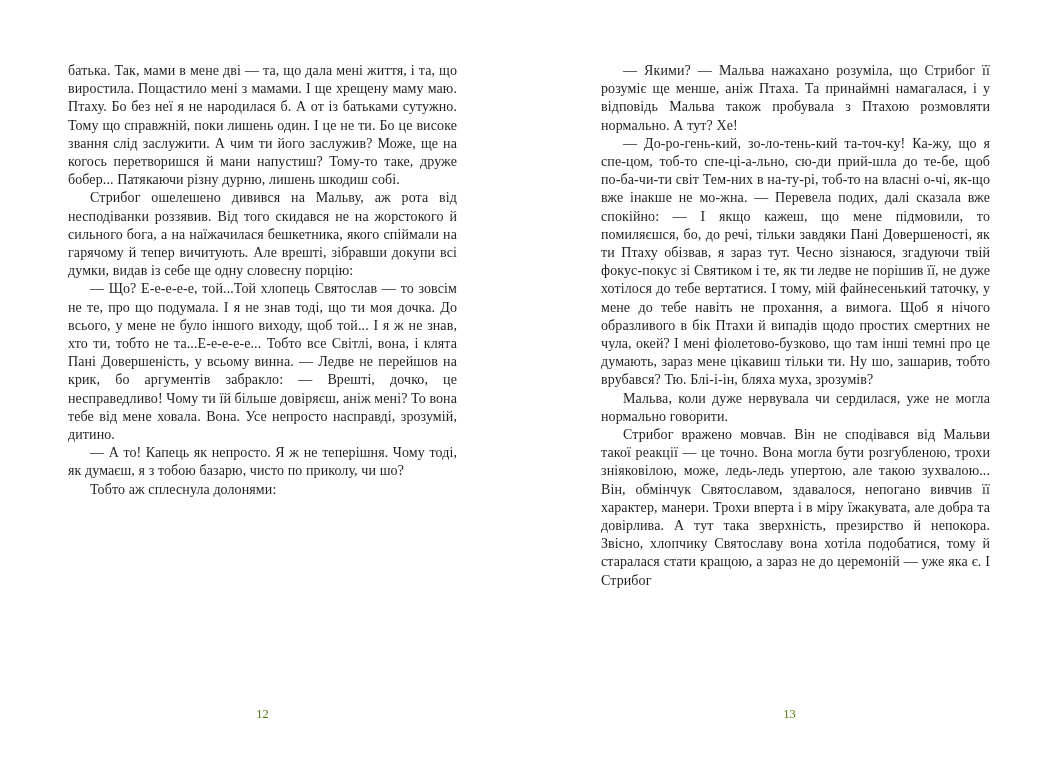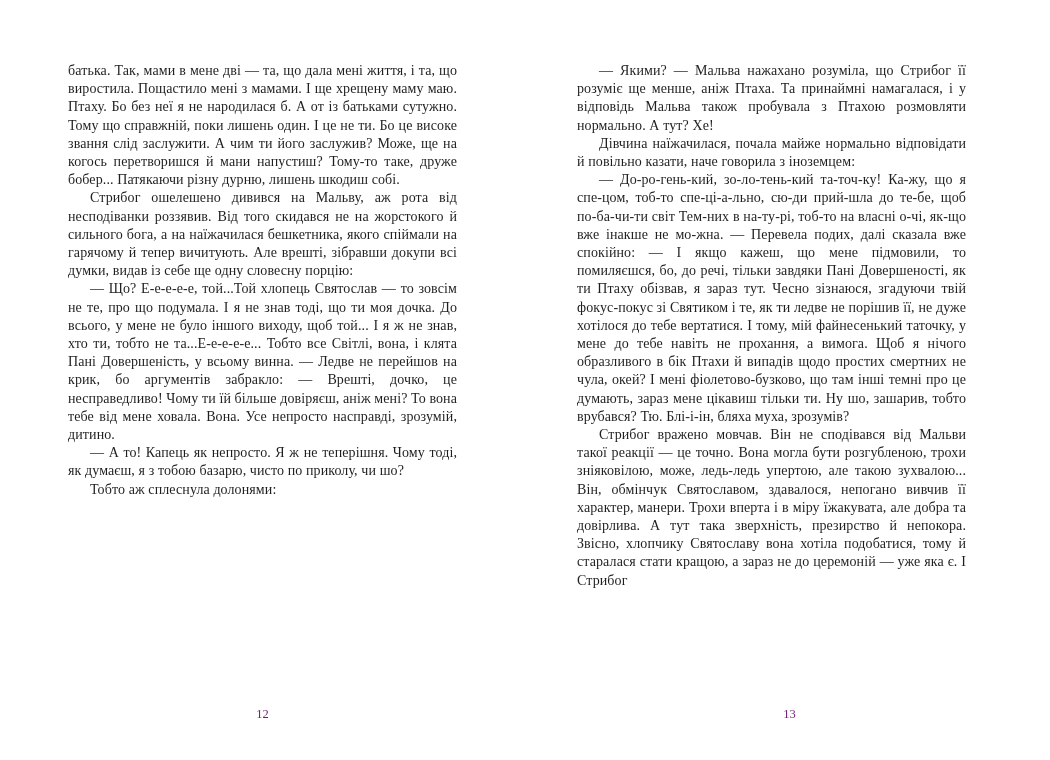--- a/index.html
+++ b/index.html
@@ -25,38 +25,38 @@
     width: 525px;
     height: 760px;
     box-sizing: border-box;
   }
   .page-inner {
     position: absolute;
     top: 62px;
     width: 389px;
   }
   .page.left .page-inner  { left: 68px; }
-  .page.right .page-inner { left: 52px; }
+  .page.right .page-inner { left: 76px; }
   .para {
     margin: 0;
     font-size: 14px;
     line-height: 18.2px;
     text-align: justify;
     letter-spacing: 0.1px;
   }
   .para.indent {
     text-indent: 22px;
   }
   .page-number {
     position: absolute;
     bottom: 38px;
     width: 389px;
     text-align: center;
     font-size: 12.5px;
-    color: #701a75;
+    color: #4d7c0f;
   }
   .page.left .page-number  { left: 68px; }
   .page.right .page-number { left: 70px; }
 </style>
 </head>
 <body>
 
 <div class="spread">
   <div class="page left">
     <div class="page-inner">
@@ -64,19 +64,19 @@
         <p class="para indent">Стрибог ошелешено дивився на Мальву, аж рота від несподіванки роззявив. Від того скидався не на жорстокого й сильного бога, а на наїжачилася бешкетника, якого спіймали на гарячому й тепер вичитують. Але врешті, зібравши докупи всі думки, видав із себе ще одну словесну порцію:</p>
         <p class="para indent">— Що? Е-е-е-е-е, той...Той хлопець Святослав — то зовсім не те, про що подумала. І я не знав тоді, що ти моя дочка. До всього, у мене не було іншого виходу, щоб той... І я ж не знав, хто ти, тобто не та...Е-е-е-е-е... Тобто все Світлі, вона, і клята Пані Довершеність, у всьому винна. — Ледве не перейшов на крик, бо аргументів забракло: — Врешті, дочко, це несправедливо! Чому ти їй більше довіряєш, аніж мені? То вона тебе від мене ховала. Вона. Усе непросто насправді, зрозумій, дитино.</p>
         <p class="para indent">— А то! Капець як непросто. Я ж не теперішня. Чому тоді, як думаєш, я з тобою базарю, чисто по приколу, чи шо?</p>
         <p class="para indent">Тобто аж сплеснула долонями:</p>
       </div>
     <div class="page-number">12</div>
   </div>
   <div class="page right">
     <div class="page-inner">
         <p class="para indent">— Якими? — Мальва нажахано розуміла, що Стрибог її розуміє ще менше, аніж Птаха. Та принаймні намагалася, і у відповідь Мальва також пробувала з Птахою розмовляти нормально. А тут? Хе!</p>
-        <p class="para indent">Дівчина наїжачилася, почала майже нормально відповідати й повільно казати, наче говорила з іноземцем:</p>
         <p class="para indent">— До-ро-гень-кий, зо-ло-тень-кий та-точ-ку! Ка-жу, що я спе-цом, тоб-то спе-ці-а-льно, сю-ди прий-шла до те-бе, щоб по-ба-чи-ти світ Тем-них в на-ту-рі, тоб-то на власні о-чі, як-що вже інакше не мо-жна. — Перевела подих, далі сказала вже спокійно: — І якщо кажеш, що мене підмовили, то помиляєшся, бо, до речі, тільки завдяки Пані Довершеності, як ти Птаху обізвав, я зараз тут. Чесно зізнаюся, згадуючи твій фокус-покус зі Святиком і те, як ти ледве не порішив її, не дуже хотілося до тебе вертатися. І тому, мій файнесенький таточку, у мене до тебе навіть не прохання, а вимога. Щоб я нічого образливого в бік Птахи й випадів щодо простих смертних не чула, окей? І мені фіолетово-бузково, що там інші темні про це думають, зараз мене цікавиш тільки ти. Ну шо, зашарив, тобто врубався? Тю. Блі-і-ін, бляха муха, зрозумів?</p>
+        <p class="para indent">Мальва, коли дуже нервувала чи сердилася, уже не могла нормально говорити.</p>
         <p class="para indent">Стрибог вражено мовчав. Він не сподівався від Мальви такої реакції — це точно. Вона могла бути розгубленою, трохи зніяковілою, може, ледь-ледь упертою, але такою зухвалою... Він, обмінчук Святославом, здавалося, непогано вивчив її характер, манери. Трохи вперта і в міру їжакувата, але добра та довірлива. А тут така зверхність, презирство й непокора. Звісно, хлопчику Святославу вона хотіла подобатися, тому й старалася стати кращою, а зараз не до церемоній — уже яка є. І Стрибог</p>
       </div>
     <div class="page-number">13</div>
   </div>
 </div>
 
 </body></html>

